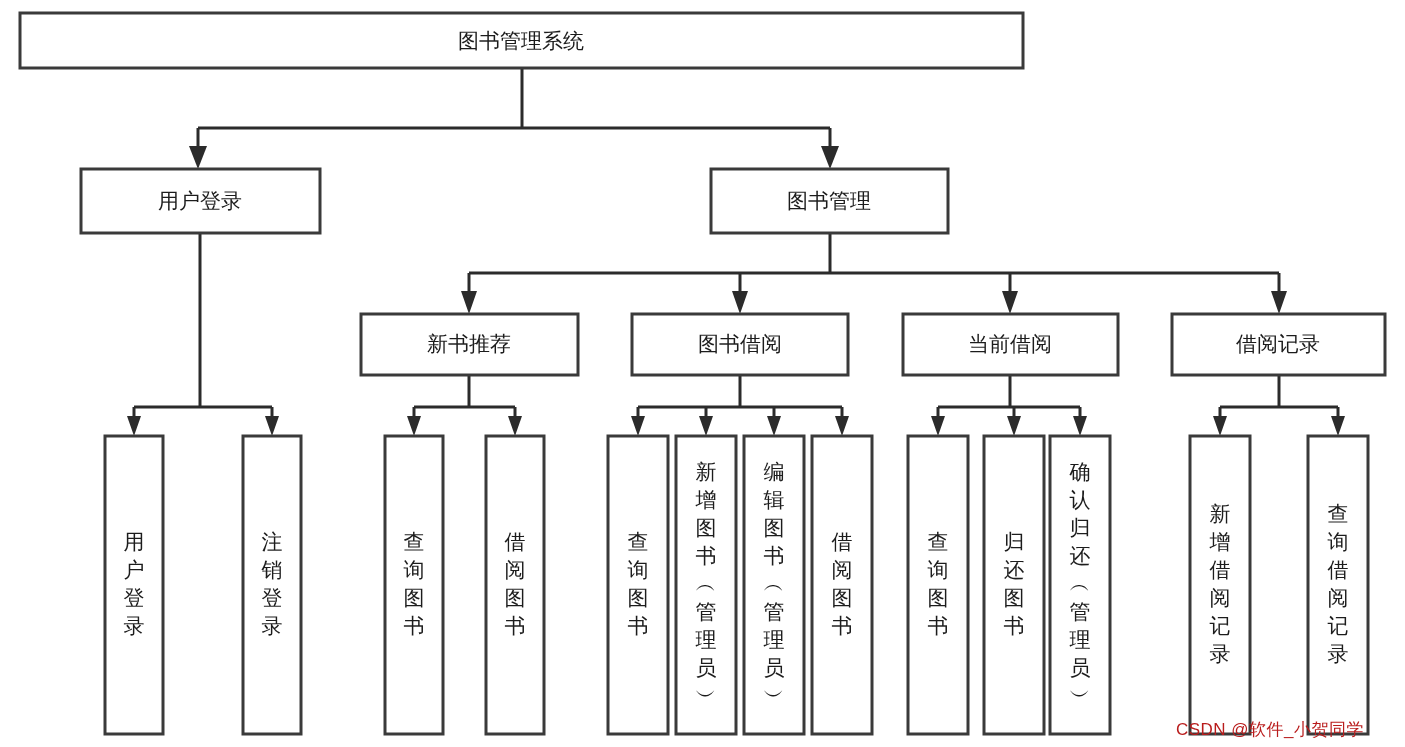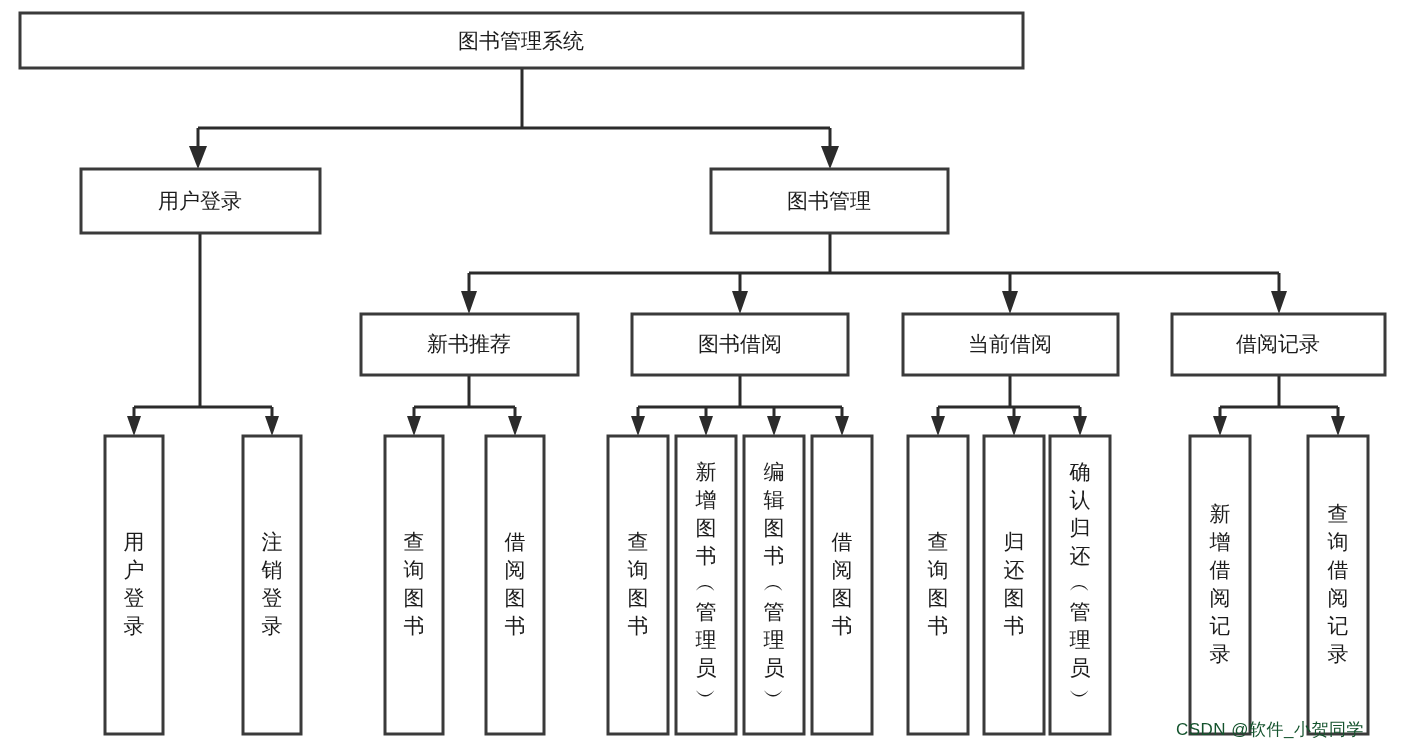--- a/index.html
+++ b/index.html
@@ -52,21 +52,21 @@
     font-size: 21px;
     fill: #1c1c1c;
     text-anchor: middle;
   }
   .watermark {
     position: absolute;
     right: 12px;
     bottom: 6px;
     font-family: "Liberation Sans", "DejaVu Sans", sans-serif;
     font-size: 17px;
-    color: #14532d;
+    color: #b91c1c;
     letter-spacing: 0.5px;
     white-space: nowrap;
     user-select: none;
   }
 </style>
 </head>
 <body>
 
 <div id="diagram-root">
   <svg id="tree" viewBox="0 0 1405 747" xmlns="http://www.w3.org/2000/svg">

